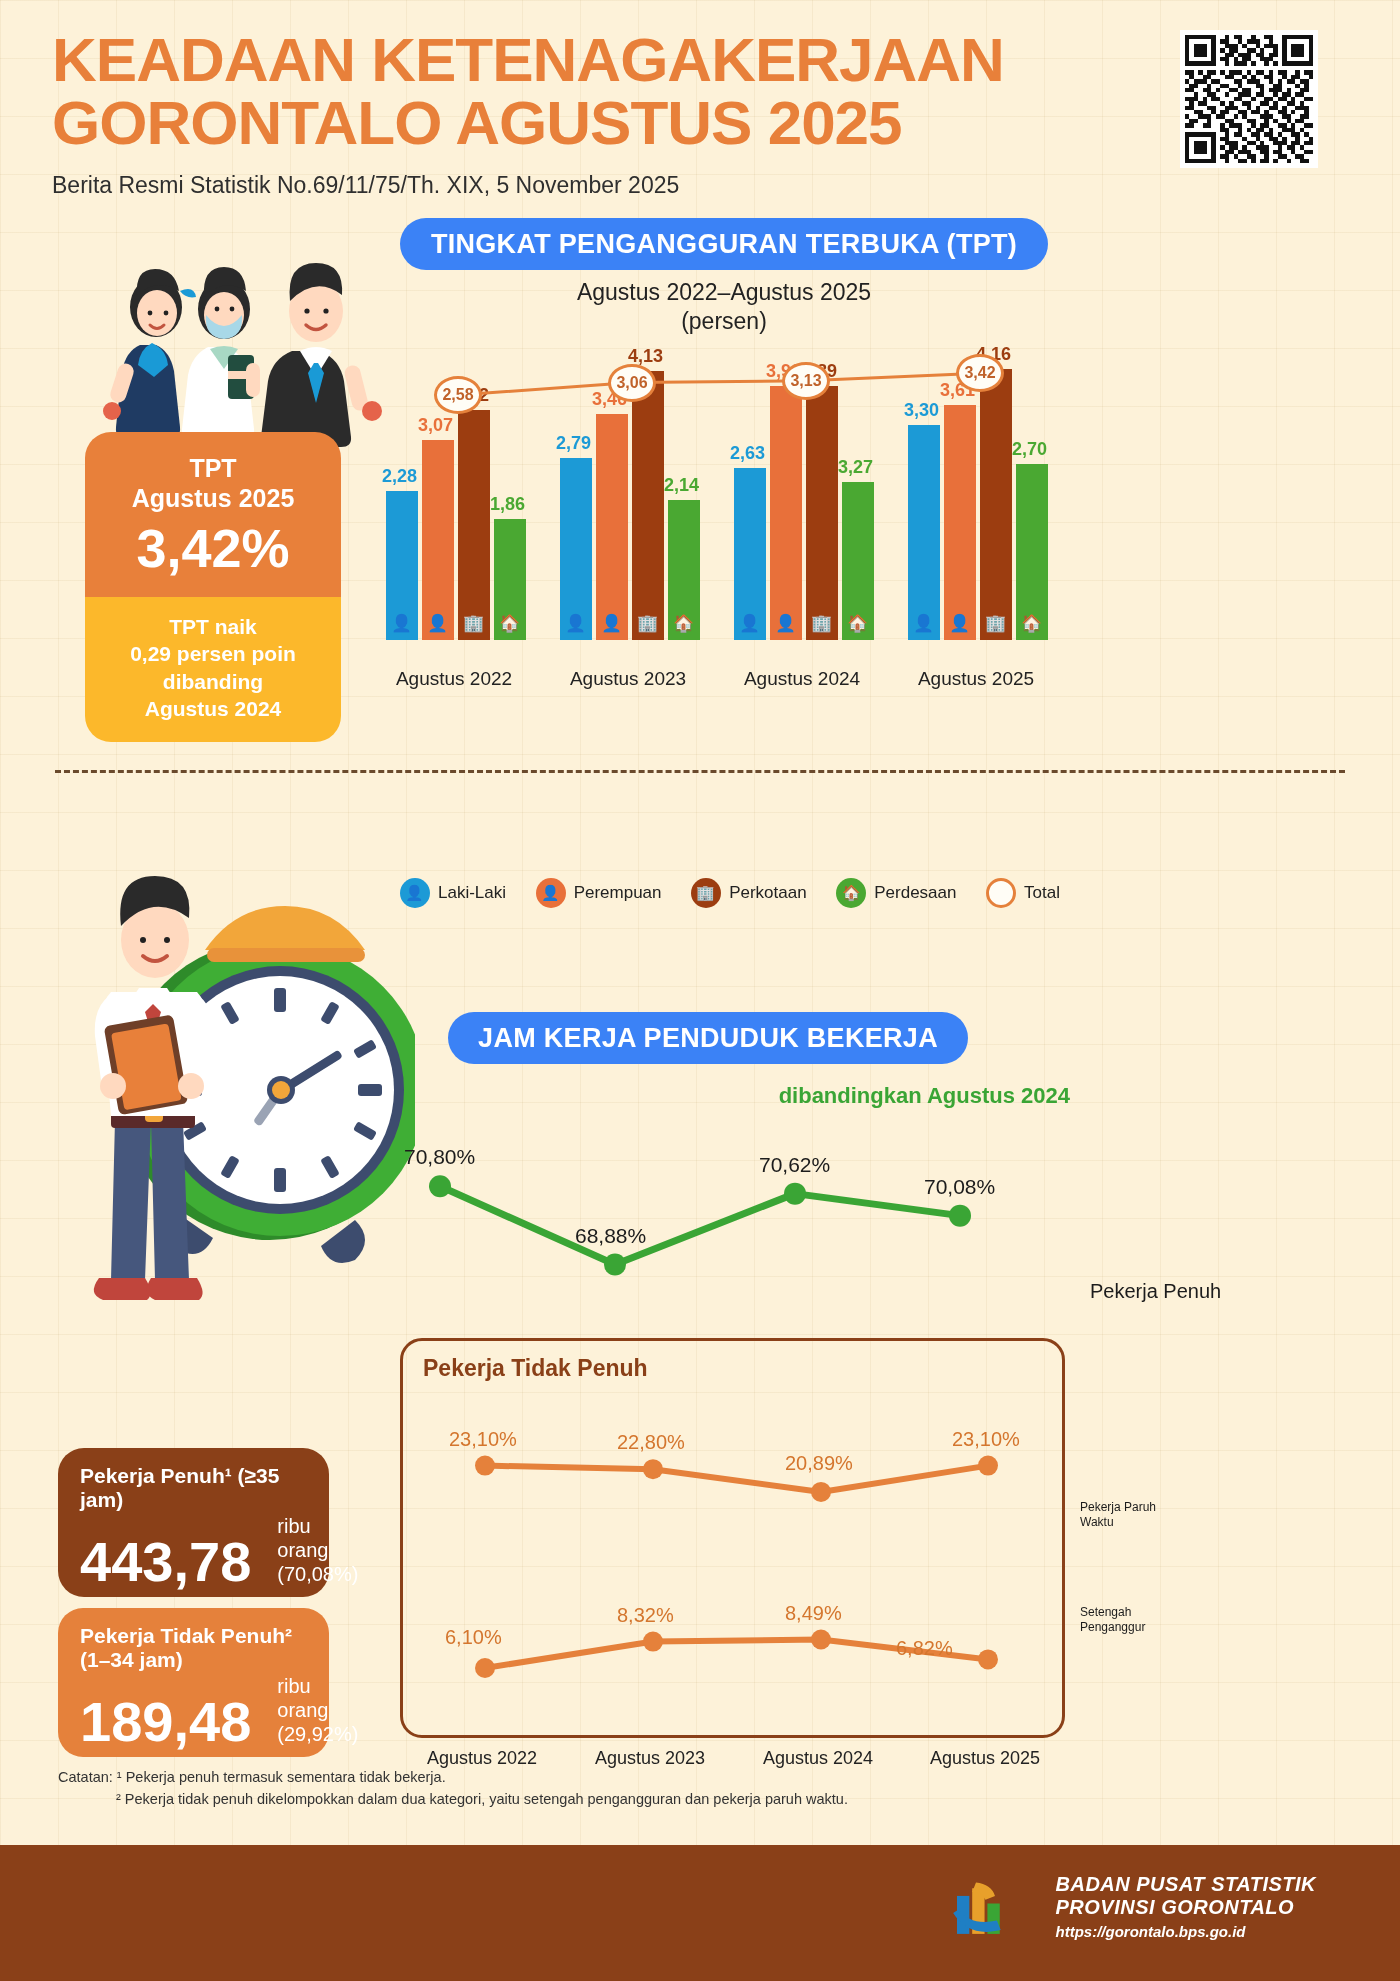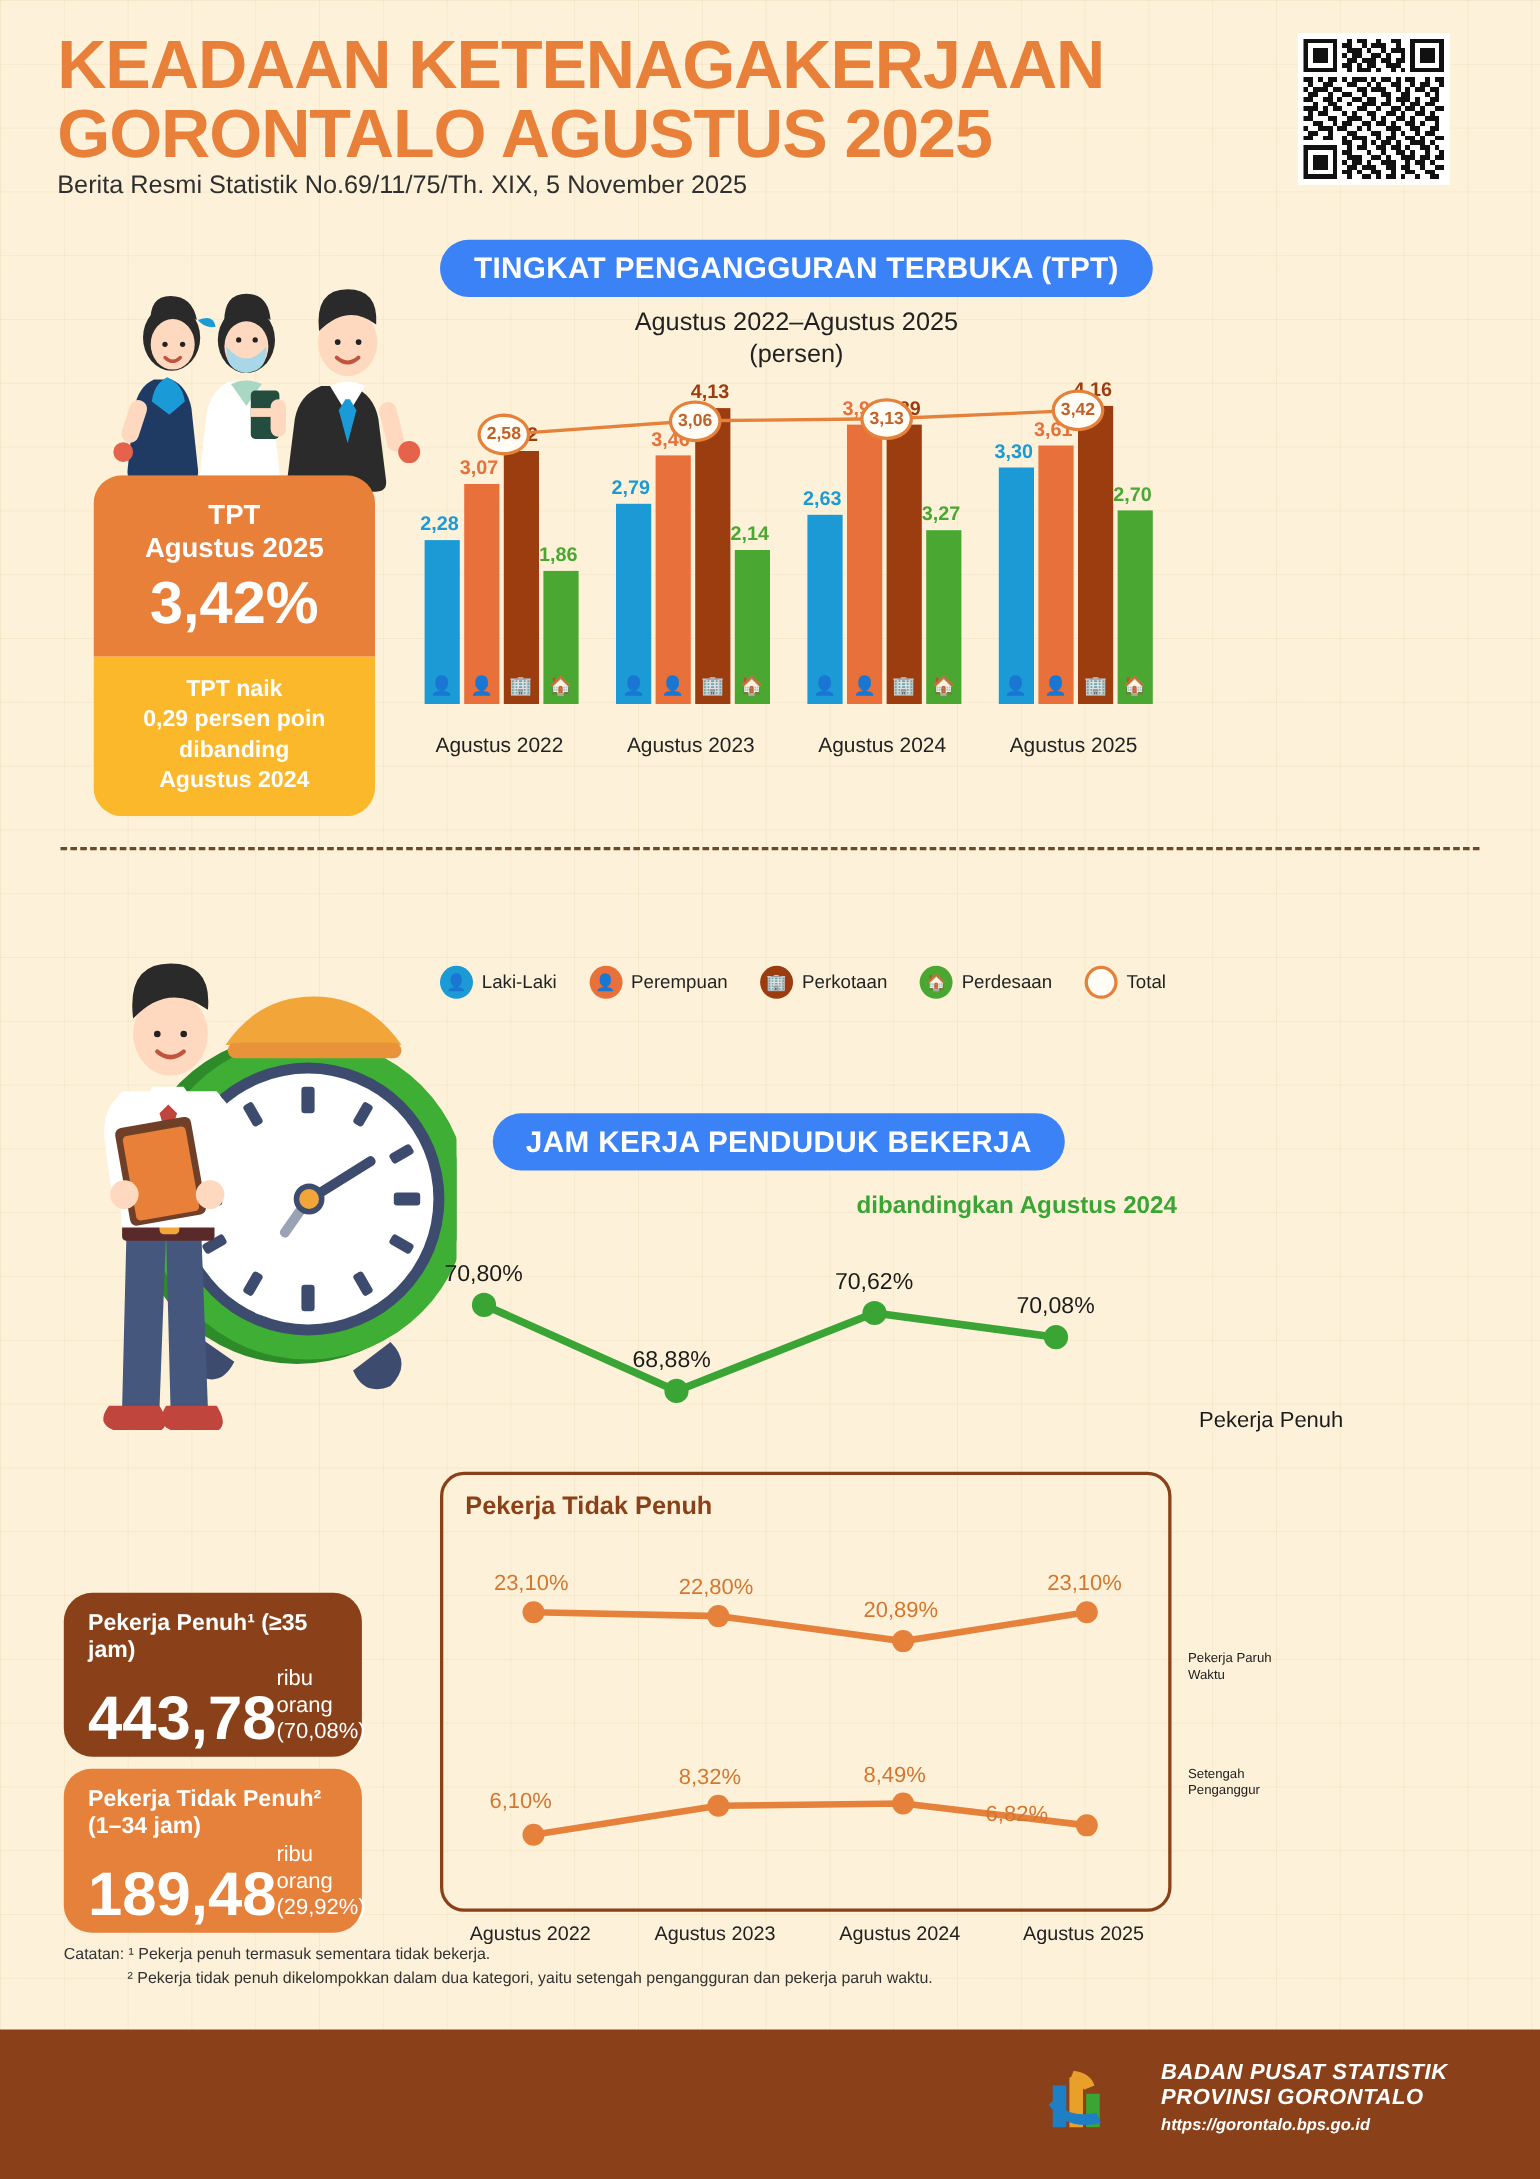--- a/index.html
+++ b/index.html
@@ -20,21 +20,21 @@
     pointer-events: none;
   }
   .page { position: absolute; inset: 0; }
 
   
   .header { position: absolute; left: 52px; top: 28px; width: 1100px; }
   .title {
     font-size: 62px; font-weight: 800; color: #e8803a;
     letter-spacing: -1px; line-height: 1.02; text-transform: uppercase;
   }
-  .subtitle { font-size: 23px; color: #2f2f2f; }
+  .subtitle { font-size: 23px; color: #2f2f2f; margin-top: 18px; }
 
   .qr { position: absolute; right: 82px; top: 30px; width: 138px; height: 138px; background:#fff; padding:5px;}
   .qr svg { display:block; }
 
   
   .pill {
     background: #3b82f6; color: #fff; border-radius: 40px;
     font-size: 27px; font-weight: 800; letter-spacing: .3px;
     display: flex; align-items: center; justify-content: center;
   }
@@ -85,21 +85,21 @@
   
   .ptp-box { position:absolute; left:400px; top:1338px; width:665px; height:400px;
              border:3px solid #8a4018; border-radius:22px; }
   .ptp-title { position:absolute; left:20px; top:14px; font-size:23px; font-weight:800; color:#8a4018;}
   .oname { position:absolute; font-size:12px; color:#1c1c1c; white-space:nowrap; line-height:1.25;}
   .xcat { position:absolute; top:1748px; font-size:18px; color:#222; text-align:center; width:170px;}
 
   
   .stat { position:absolute; left:58px; width:271px; border-radius:26px; color:#fff; padding:16px 22px 7px;}
   .stat .head { font-size:21px; font-weight:600; }
-  .stat .row { display:flex; align-items:flex-end; gap:0; margin-top:2px;}
+  .stat .row { display:flex; align-items:flex-end; gap:26px; margin-top:2px;}
   .stat .num { font-size:56px; font-weight:800; line-height:1;}
   .stat .unit { font-size:20px; line-height:1.2; padding-bottom:4px;}
   .stat.dark { background:#8a4018; top:1448px; }
   .stat.light { background:#e5813b; top:1608px;border-radius:25px; }
 
   
   .notes { position:absolute; left:58px; top:1766px; width:1100px; font-size:14.5px; color:#333; line-height:1.55;}
   .notes .ln2 { padding-left: 58px; }
 
   

